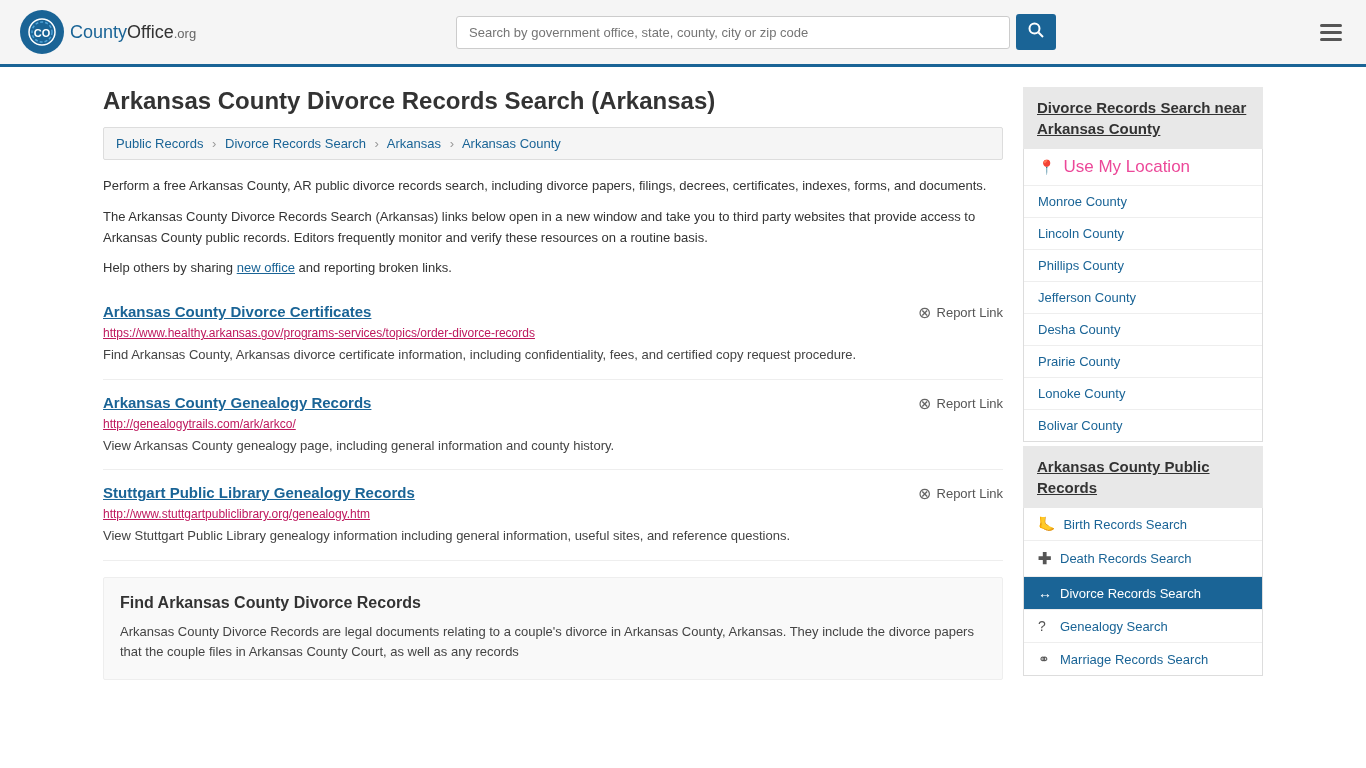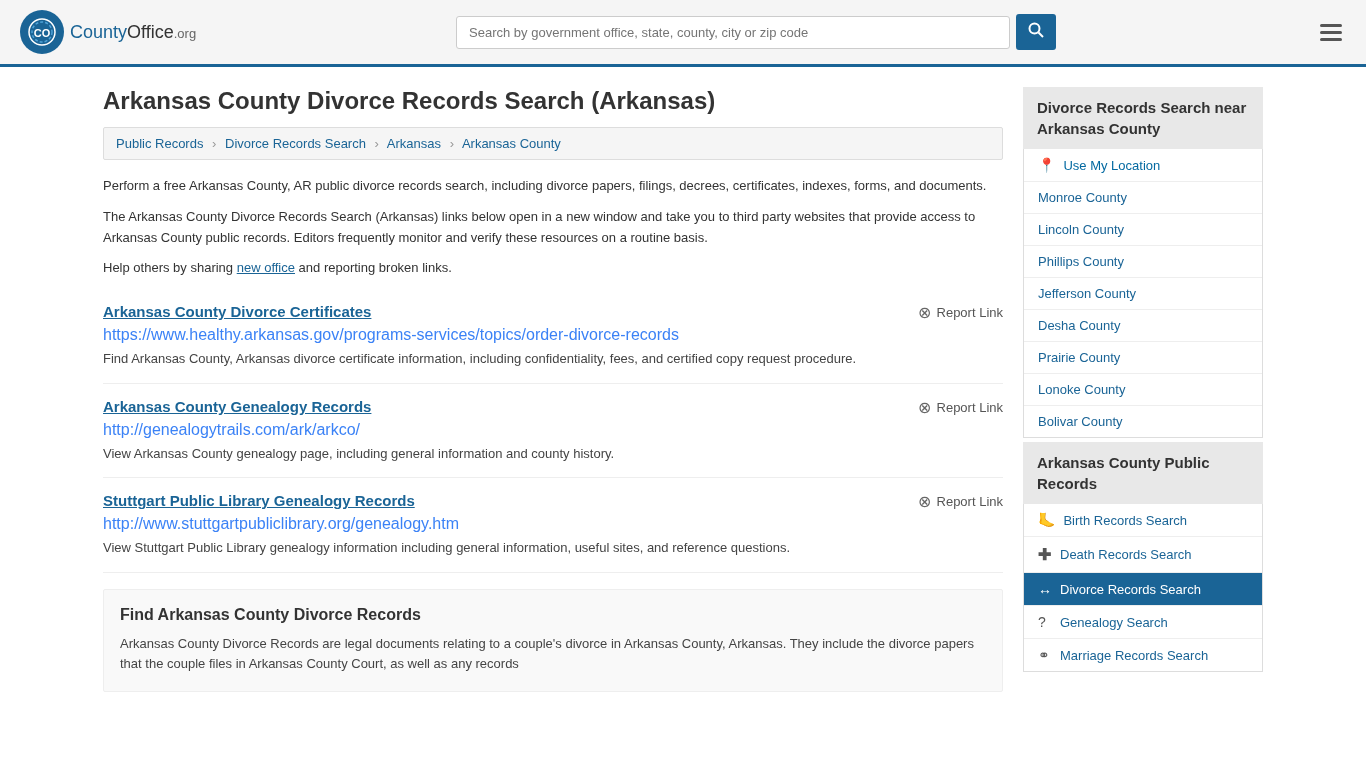--- a/index.html
+++ b/index.html
@@ -158,23 +158,24 @@
       cursor: pointer;
       background: none;
       border: none;
       white-space: nowrap;
     }
     .report-icon {
       font-size: 16px;
       color: #666;
     }
     .record-url {
-      color: #3b82f6;
-      font-size: 16px;
+      color: #be185d;
+      font-size: 12px;
       margin-bottom: 5px;
+      text-decoration: underline;
     }
     .record-desc {
       font-size: 13px;
       color: #444;
       line-height: 1.5;
     }
 
     
     .find-section {
       margin-top: 16px;
@@ -204,20 +205,21 @@
     .sidebar-section {
       margin-bottom: 4px;
     }
     .sidebar-header {
       background: #e8e8e8;
       padding: 10px 14px;
       font-size: 15px;
       font-weight: bold;
       color: #333;
       line-height: 1.4;
+      text-decoration: underline;
     }
     .sidebar-body {
       border: 1px solid #ddd;
       border-top: none;
     }
     .sidebar-item {
       padding: 8px 14px;
       border-bottom: 1px solid #eee;
       display: flex;
       align-items: center;
@@ -250,23 +252,23 @@
 
     .use-location {
       display: flex;
       align-items: center;
       gap: 8px;
       padding: 8px 14px;
       border-bottom: 1px solid #eee;
       cursor: pointer;
     }
     .use-location a {
-      color: #0369a1;
+      color: #ec4899;
       text-decoration: none;
-      font-size: 13px;
+      font-size: 17px;
     }
     .pin-icon { color: #c0392b; font-size: 14px; }
   </style>
 </head>
 <body>
 
 <header class="header">
   <div class="logo-area">
     <div class="logo-circle">
       <svg width="28" height="28" viewBox="0 0 28 28">

